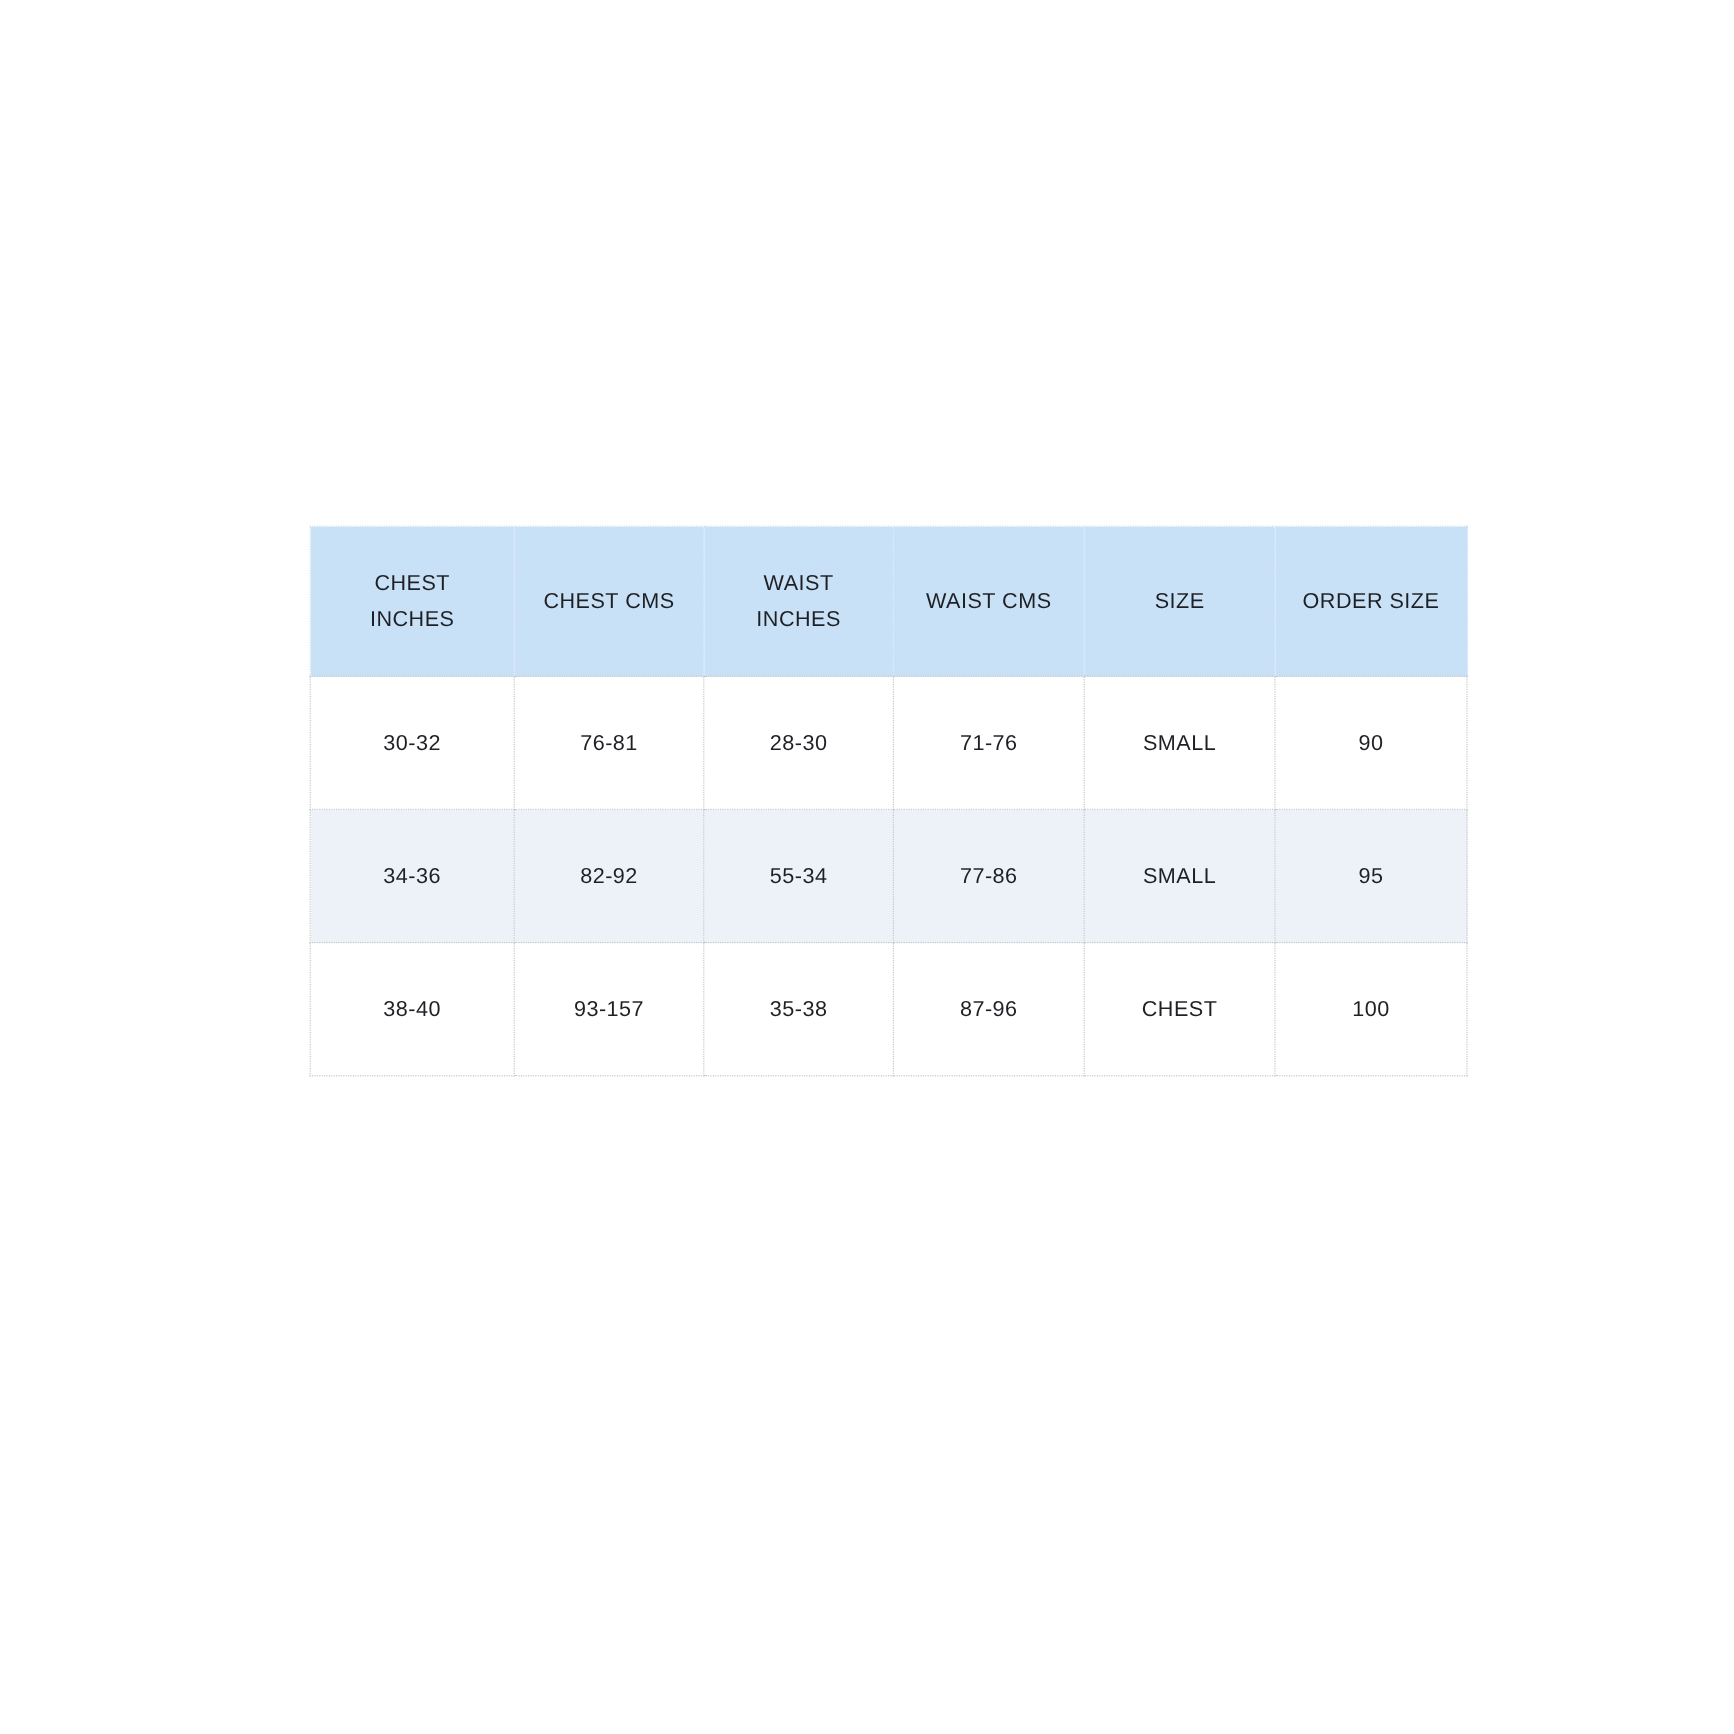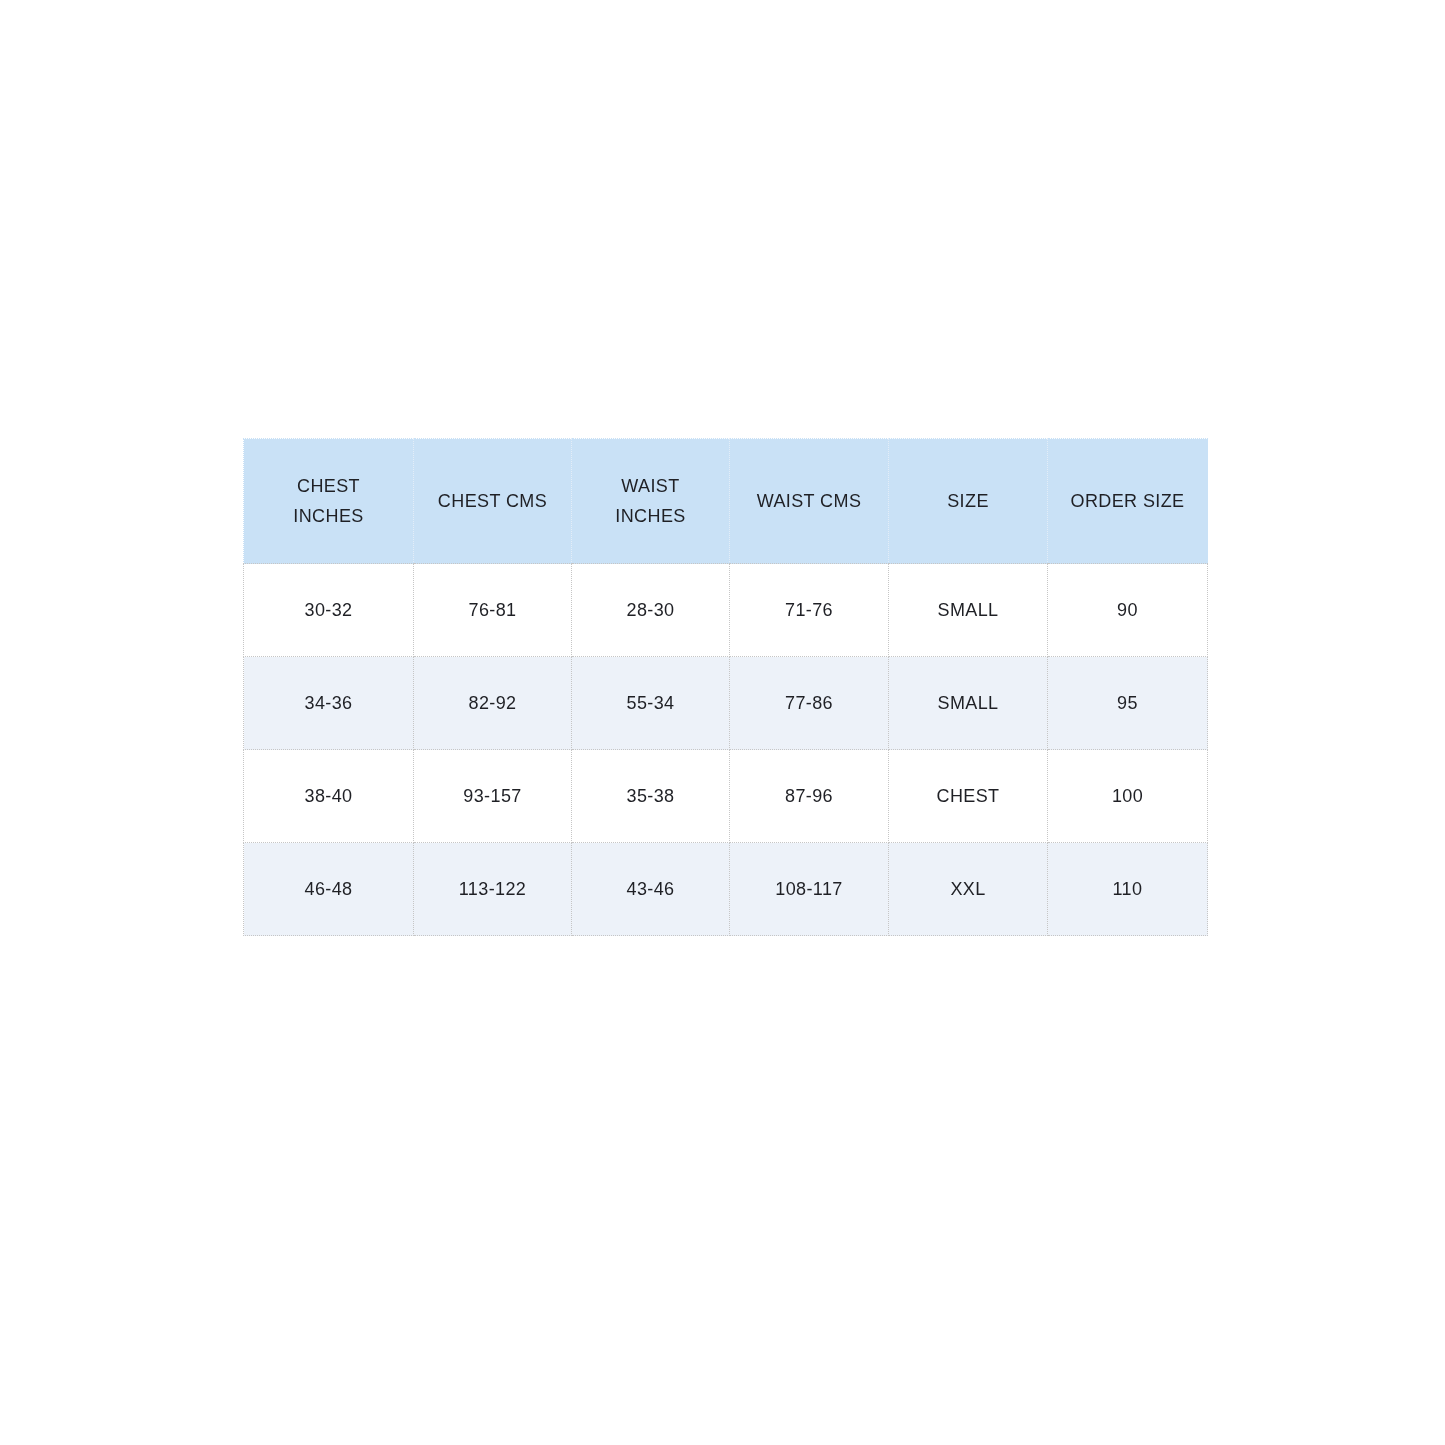--- a/index.html
+++ b/index.html
@@ -8,21 +8,21 @@
   }
   body {
     width: 1445px;
     height: 1445px;
     background: #ffffff;
     font-family: "Liberation Sans", sans-serif;
     position: relative;
   }
   .size-chart {
     position: absolute;
-    left: 243px;
+    left: 258px;
     top: 438px;
     width: 964px;
     border-collapse: collapse;
     table-layout: fixed;
     color: var(--text, #1f2025);
     font-size: 18px;
   }
   .size-chart th,
   .size-chart td {
     border: 1px dotted var(--border, #c6c6c6);
@@ -40,21 +40,21 @@
     border-left-color: var(--header-divider, #e3edf8);
     border-right-color: var(--header-divider, #e3edf8);
     border-top-color: var(--header-bg, #c9e1f6);
   }
   .size-chart thead th:first-child { border-left-color: var(--header-bg, #c9e1f6); }
   .size-chart thead th:last-child  { border-right-color: var(--header-bg, #c9e1f6); }
   .size-chart thead th.bold {
     font-weight: normal;
   }
   .size-chart tbody tr {
-    height: 93px;
+    height: 111px;
     background: var(--row-bg, #ffffff);
   }
   .size-chart tbody tr:nth-child(even) {
     background: var(--row-alt-bg, #edf2f9);
   }
 </style>
 </head>
 <body style="background: rgb(255, 255, 255);">
 
 <table class="size-chart">
@@ -96,22 +96,14 @@
       <td>95</td>
     </tr>
     <tr>
       <td>38-40</td>
       <td>93-157</td>
       <td>35-38</td>
       <td>87-96</td>
       <td>CHEST</td>
       <td>100</td>
     </tr>
-    <tr>
-      <td>46-48</td>
-      <td>113-122</td>
-      <td>43-46</td>
-      <td>108-117</td>
-      <td>XXL</td>
-      <td>110</td>
-    </tr>
   </tbody>
 </table>
 
 </body></html>

